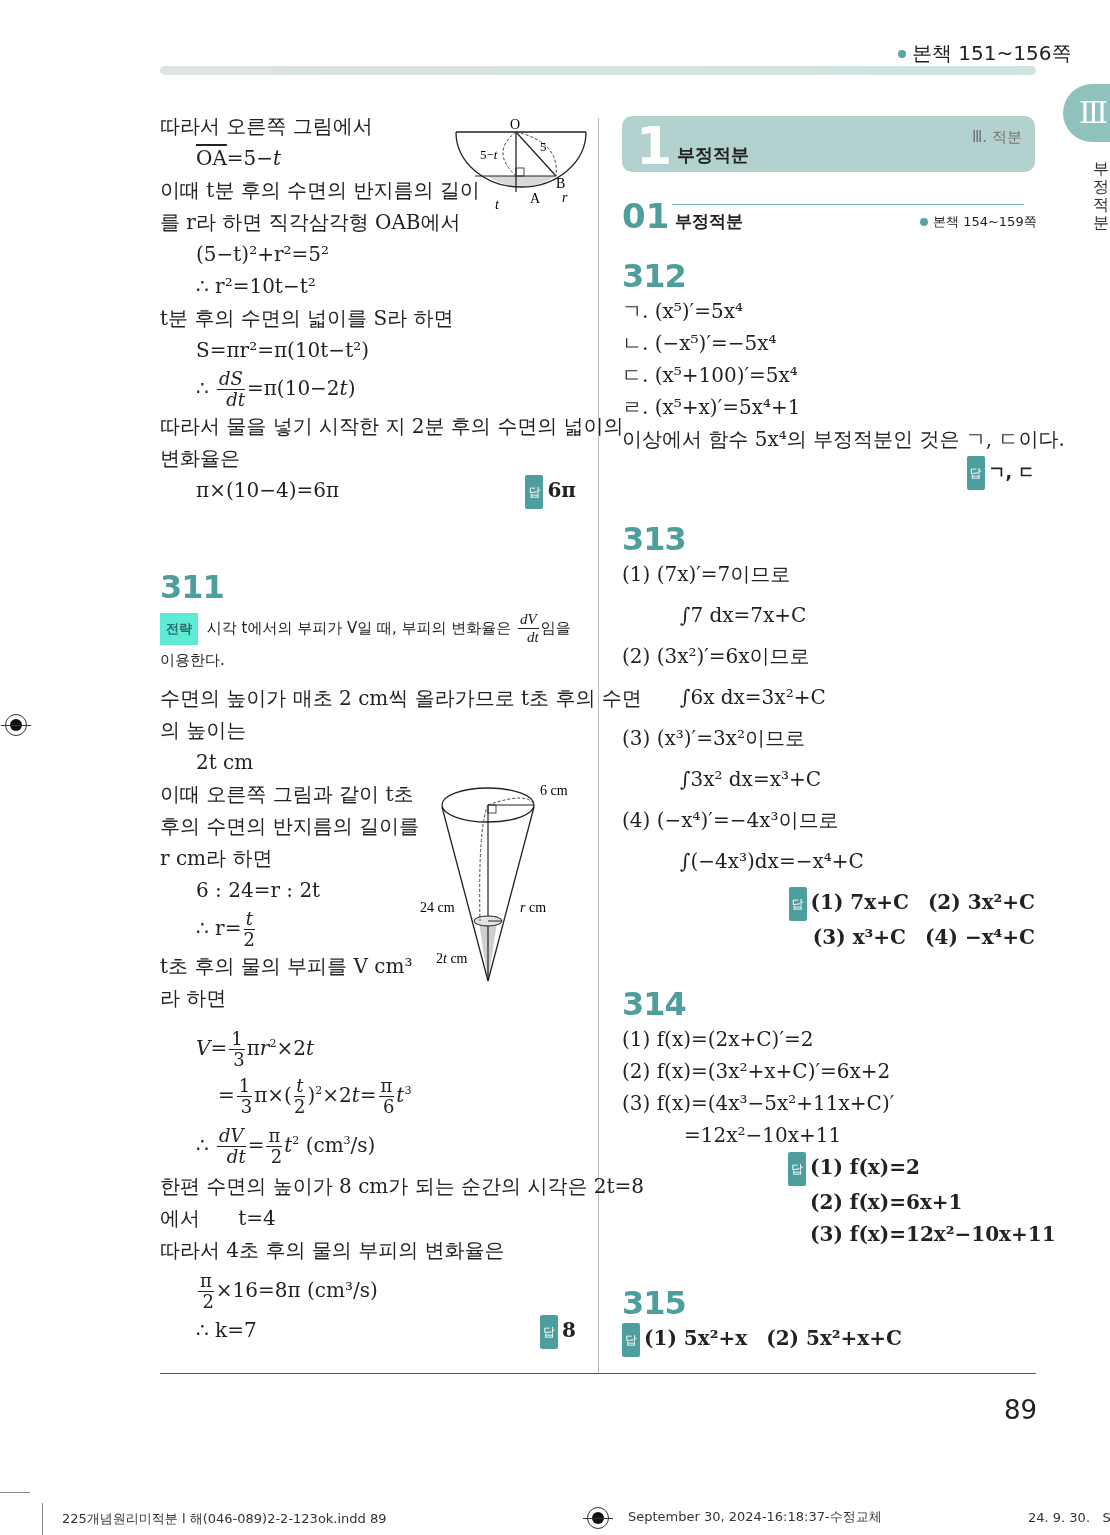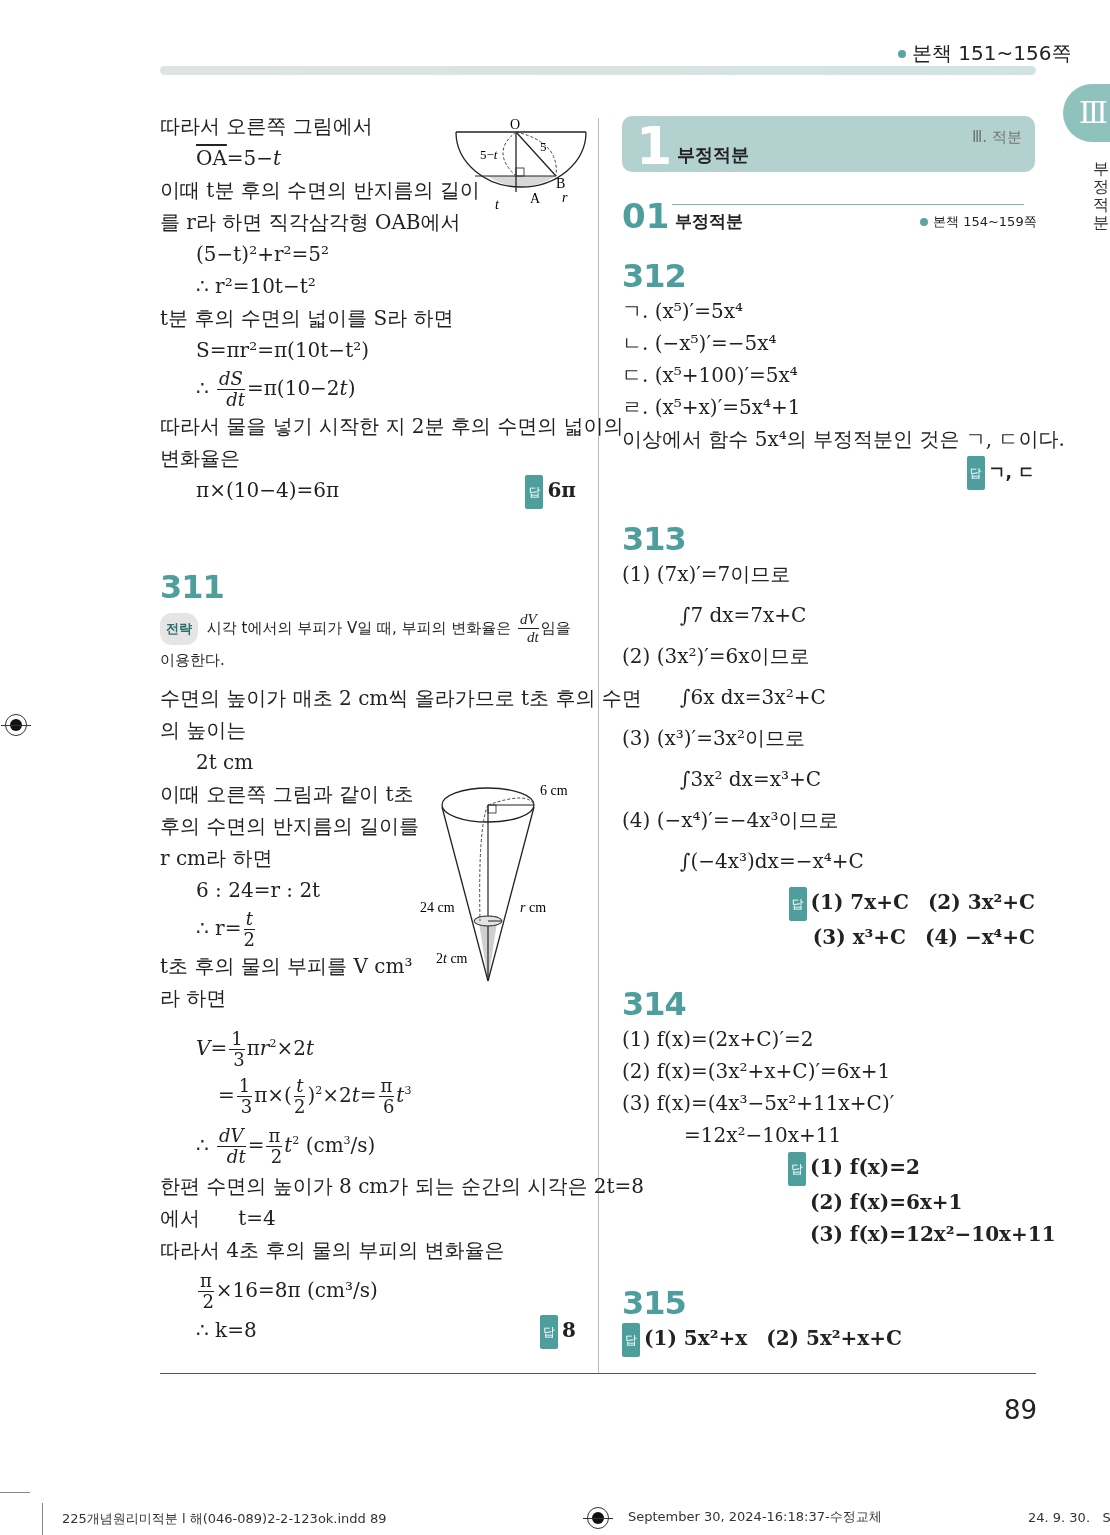--- a/index.html
+++ b/index.html
@@ -13,21 +13,21 @@
   .top-bar { left: 160px; top: 66px; width: 876px; height: 9px; border-radius: 5px; background: linear-gradient(90deg,#dfe4e3,#cfe4e1); }
   .chapter-tab { left: 1063px; top: 84px; width: 70px; height: 58px; border-radius: 30px 0 0 30px; background: #8fc2bd; color: #fff; font-size: 30px; padding-left: 16px; line-height: 58px; }
   .chapter-vert { left: 1090px; top: 150px; writing-mode: vertical-rl; font-size: 16px; color: #333; letter-spacing: 2px; }
   .col-divider { left: 598px; top: 118px; width: 1px; height: 1255px; background: #bbb; }
   .bottom-rule { left: 160px; top: 1373px; width: 876px; height: 1px; background: #555; }
   .line { font-size: 20px; line-height: 32px; white-space: nowrap; }
   .indent { padding-left: 36px; }
   .indent2 { padding-left: 58px; }
   .num { font-family: "DejaVu Sans", "Liberation Sans", sans-serif; font-weight: bold; font-size: 32px; color: #4f9e9e; letter-spacing: -1px; }
   .ans-badge { display:inline-block; background:#4f9e9e; color:#fff; font-size:12px; padding:1px 3px; border-radius:2px; font-family:"DejaVu Sans",sans-serif; vertical-align: middle; margin-right:4px; }
-  .jeonryak { display:inline-block; background:#e5e5e5; color:#2c6e6c; font-size:13px; font-weight:bold; padding:1px 6px; border-radius:12px; font-family:"DejaVu Sans",sans-serif; margin-right:4px; }
+  .jeonryak { display:inline-block; background:#5eead4; color:#2c6e6c; font-size:13px; font-weight:bold; padding:1px 6px; border-radius:0; font-family:"DejaVu Sans",sans-serif; margin-right:4px; }
   .section-box { left: 622px; top: 116px; width: 413px; height: 56px; background: #b3d2cf; border-radius: 10px; }
   .section-num { left: 636px; top: 120px; font-size: 52px; font-family: "DejaVu Sans", sans-serif; font-weight: bold; color: #fff; line-height: 1; }
   .section-title { left: 677px; top: 143px; font-size: 18px; font-weight: bold; font-family: "DejaVu Sans", sans-serif; color: #222; }
   .section-chapter { left: 972px; top: 128px; font-size: 15px; font-family: "DejaVu Sans", sans-serif; color: #737373; }
   .sub-num { left: 622px; top: 196px; font-size: 34px; font-weight: bold; font-family: "DejaVu Sans", sans-serif; color: #4f9e9e; }
   .sub-line { left: 672px; top: 204px; width: 352px; height: 1px; background: #7ab8b5; }
   .sub-title { left: 675px; top: 210px; font-size: 17px; font-weight: bold; font-family:"DejaVu Sans",sans-serif; }
   .sub-ref { left: 920px; top: 213px; font-size: 13px; font-family:"DejaVu Sans",sans-serif; display:flex; align-items:center; gap:5px; }
   .frac { display:inline-flex; flex-direction:column; align-items:flex-end; vertical-align:middle; line-height:1; font-size: 18px; margin: 0 2px; }
   .frac .n { border-bottom: 1px solid #222; padding: 0 2px 1px; }
@@ -162,21 +162,21 @@
         <span class="d">2</span>
       </span><i>t</i><sup>2</sup> (cm<sup>3</sup>/s)</div>
   <div class="line">한편 수면의 높이가 8 cm가 되는 순간의 시각은 2t=8</div>
   <div class="line" style="white-space:pre;">에서      t=4</div>
   <div class="line">따라서 4초 후의 물의 부피의 변화율은</div>
   <div class="line indent" style="line-height:48px;"><span class="frac">
         <span class="n">π</span>
         <span class="d">2</span>
       </span><span>×16=8π (cm³/s)</span></div>
   <div class="line indent" style="width:416px; display:flex; justify-content:space-between;">
-    <span>∴ k=8</span>
+    <span>∴ k=7</span>
     <span><span class="ans-badge">답</span><b>8</b></span>
   </div>
 </div>
 
 <div class="abs section-box"></div>
 <div class="abs section-num">1</div>
 <div class="abs section-title">부정적분</div>
 <div class="abs section-chapter">Ⅲ. 적분</div>
 
 <div class="abs sub-num">01</div>
@@ -207,21 +207,21 @@
   <div class="line" style="padding-left:58px; line-height:50px;">∫3x² dx=x³+C</div>
   <div class="line">(4) (−x⁴)′=−4x³이므로</div>
   <div class="line" style="padding-left:58px; line-height:50px;">∫(−4x³)dx=−x⁴+C</div>
   <div class="line right"><span class="ans-badge">답</span><b>(1) 7x+C</b>&nbsp;&nbsp;&nbsp;<b>(2) 3x²+C</b></div>
   <div class="line right"><b>(3) x³+C</b>&nbsp;&nbsp;&nbsp;<b>(4) −x⁴+C</b></div>
 </div>
 
 <div class="abs" style="left:622px; top:985px; width:413px;">
   <div class="num">314</div>
   <div class="line">(1) f(x)=(2x+C)′=2</div>
-  <div class="line">(2) f(x)=(3x²+x+C)′=6x+1</div>
+  <div class="line">(2) f(x)=(3x²+x+C)′=6x+2</div>
   <div class="line">(3) f(x)=(4x³−5x²+11x+C)′</div>
   <div class="line" style="padding-left:62px;">=12x²−10x+11</div>
   <div class="line" style="padding-left:166px;"><span class="ans-badge">답</span><b>(1) f(x)=2</b></div>
   <div class="line" style="padding-left:188px;"><b>(2) f(x)=6x+1</b></div>
   <div class="line" style="padding-left:188px;"><b>(3) f(x)=12x²−10x+11</b></div>
 </div>
 
 <div class="abs" style="left:622px; top:1284px; width:413px;">
   <div class="num">315</div>
   <div class="line"><span class="ans-badge">답</span><b>(1) 5x²+x</b>&nbsp;&nbsp;&nbsp;<b>(2) 5x²+x+C</b></div>

